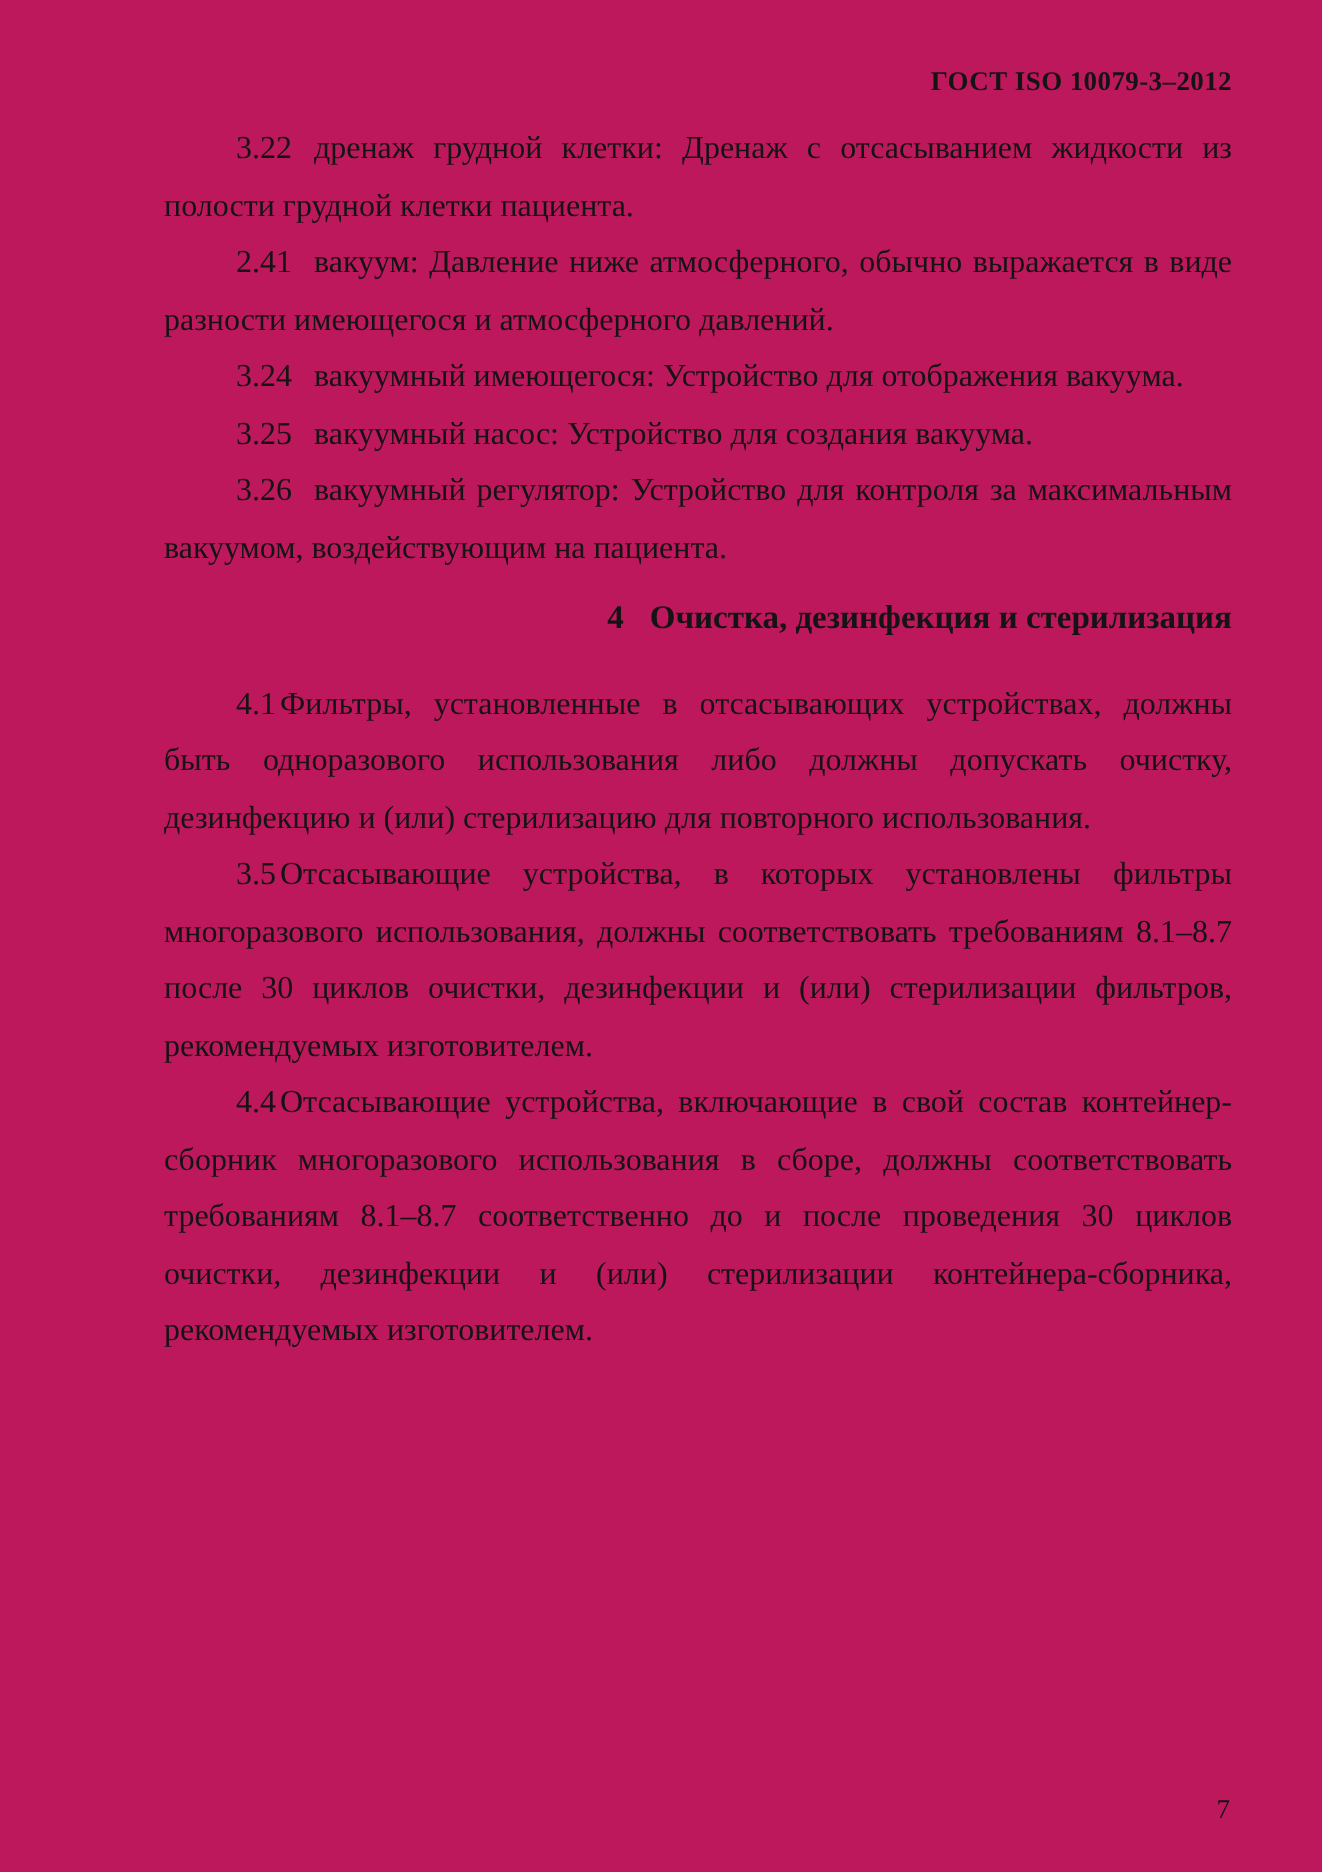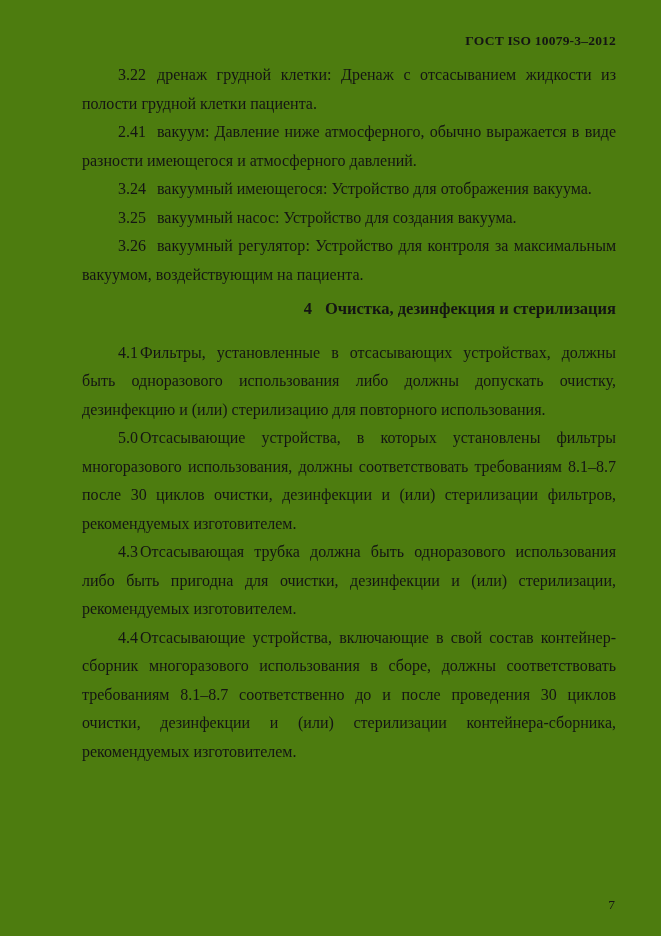--- a/index.html
+++ b/index.html
@@ -1,21 +1,21 @@
 <!DOCTYPE html>
 <html><head>
 <meta charset="utf-8">
 <style>
   html, body { margin: 0; padding: 0; background: #e8e8e8; }
   .page {
     position: relative;
     width: 661px;
     height: 936px;
     margin: 0 auto;
-    background: #4d7c0f;
+    background: #be185d;
     box-sizing: border-box;
     padding: 33px 45px 0 82px;
     font-family: "Liberation Serif", "DejaVu Serif", serif;
     color: #141414;
     overflow: hidden;
   }
   .doc-header {
     text-align: right;
     font-weight: bold;
     font-size: 13.5px;
@@ -68,23 +68,22 @@
 
     <p class="para def"><span class="num">3.25</span><span class="term">вакуумный насос</span><span>: Устройство для создания вакуума.</span></p>
 
     <p class="para def"><span class="num">3.26</span><span class="term">вакуумный регулятор</span><span>: Устройство для контроля за максимальным вакуумом, воздействующим на пациента.</span></p>
 
 
     <p class="section-heading"><span class="sec-num">4</span><span>Очистка, дезинфекция и стерилизация</span></p>
 
     <p class="para clause"><span class="num">4.1</span><span>Фильтры, установленные в отсасывающих устройствах, должны быть одноразового использования либо должны допускать очистку, дезинфекцию и (или) стерилизацию для повторного использования.</span></p>
 
-    <p class="para clause"><span class="num">5.0</span><span>Отсасывающие устройства, в которых установлены фильтры многоразового использования, должны соответствовать требованиям 8.1–8.7 после 30 циклов очистки, дезинфекции и (или) стерилизации фильтров, рекомендуемых изготовителем.</span></p>
+    <p class="para clause"><span class="num">3.5</span><span>Отсасывающие устройства, в которых установлены фильтры многоразового использования, должны соответствовать требованиям 8.1–8.7 после 30 циклов очистки, дезинфекции и (или) стерилизации фильтров, рекомендуемых изготовителем.</span></p>
 
-    <p class="para clause"><span class="num">4.3</span><span>Отсасывающая трубка должна быть одноразового использования либо быть пригодна для очистки, дезинфекции и (или) стерилизации, рекомендуемых изготовителем.</span></p>
 
     <p class="para clause"><span class="num">4.4</span><span>Отсасывающие устройства, включающие в свой состав контейнер-сборник многоразового использования в сборе, должны соответствовать требованиям 8.1–8.7 соответственно до и после проведения 30 циклов очистки, дезинфекции и (или) стерилизации контейнера-сборника, рекомендуемых изготовителем.</span></p>
 
   </div>
 
   <div class="page-number">7</div>
 
 </div>
 
 </body></html>

